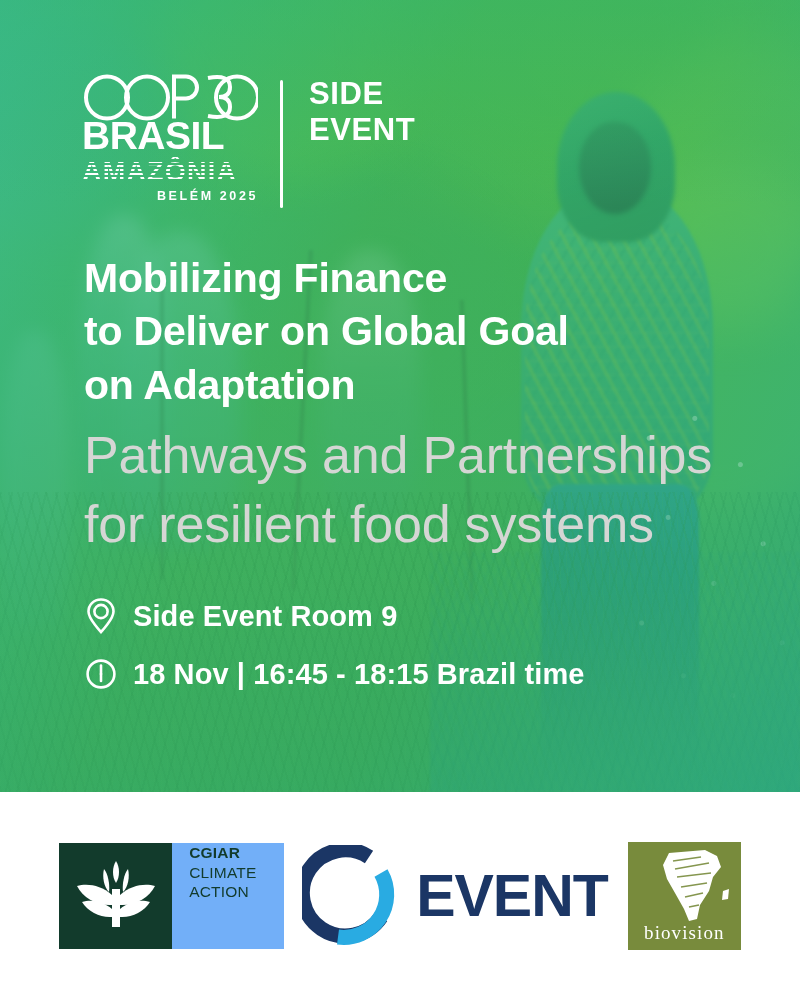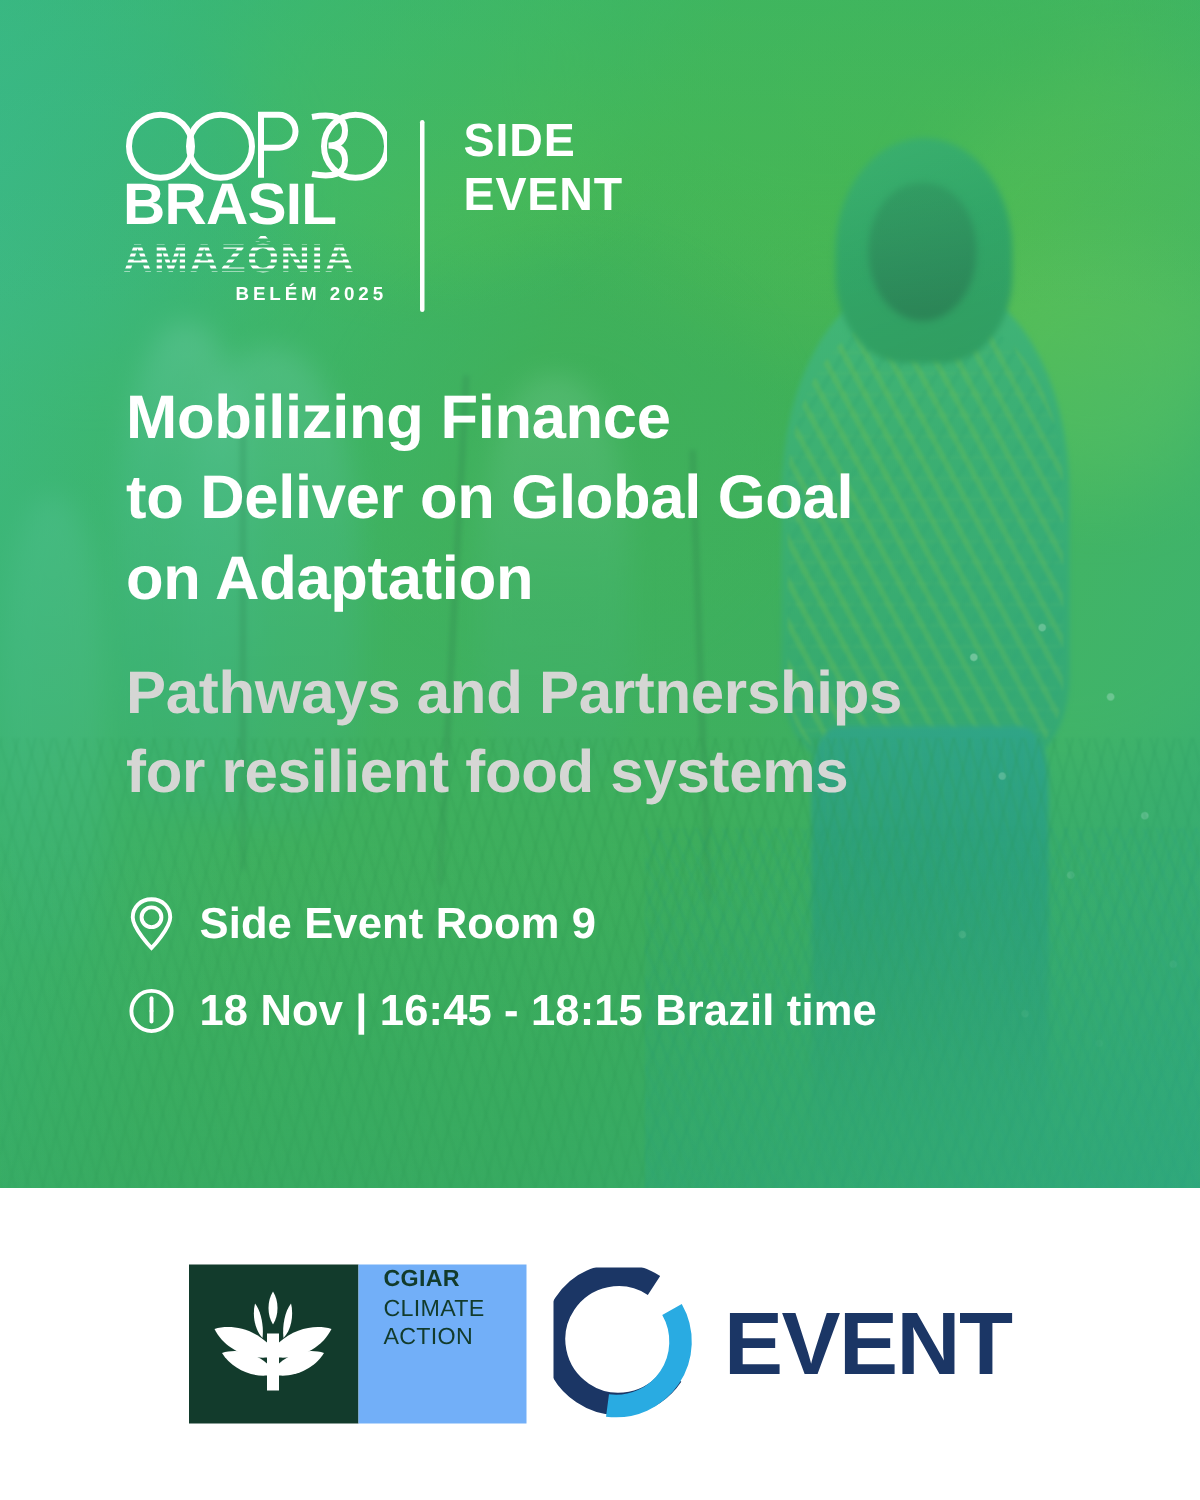--- a/index.html
+++ b/index.html
@@ -151,22 +151,22 @@
     letter-spacing:.6px; padding-top:2px;
   }
 
   
   .titles { position:absolute; left:84px; top:252px; width:640px; }
   .t-main {
     color:#ffffff; font-size:41px; font-weight:700; line-height:1.30;
     letter-spacing:-.2px;
   }
   .t-sub {
-    color:#d5d6d4; font-size:40px; font-weight:700; line-height:1.33;
-    letter-spacing:-.2px; margin-top:24px;
+    color:#d5d6d4; font-size:52px; font-weight:400; line-height:1.33;
+    letter-spacing:-.2px; margin-top:9px;
   }
 
   
   .details { position:absolute; left:84px; top:596px; }
   .d-row { display:flex; align-items:center; margin-bottom:18px; }
   .d-ico { width:34px; height:40px; flex:0 0 34px; margin-right:15px; display:flex; align-items:center; justify-content:center; }
   .d-txt { color:#ffffff; font-size:29px; font-weight:700; letter-spacing:.1px; }
 
   
   .footer {
@@ -325,17 +325,32 @@
       </div>
 
       <div class="iisd">
         <svg width="102" height="102" viewBox="0 0 102 102">
           <path d="M67 12 A43 43 0 1 0 79 72" fill="none" stroke="#1b3665" stroke-width="15"></path>
           <path d="M79 28 A43 43 0 0 1 36 92" fill="none" stroke="#29abe2" stroke-width="15"></path>
         </svg>
         <span class="iisd-word">EVENT</span>
       </div>
 
+      <div class="biov">
+        <svg class="biov-africa" width="82" height="78" viewBox="0 0 82 78">
+          <path d="M16 6 L52 3 L64 9 L68 20 L60 30 L56 44 L47 58 L44 72 L36 74 L31 62 L22 46 L14 32 L10 18 Z" fill="#ffffff"></path>
+          <path d="M70 44 L76 42 L75 52 L69 53 Z" fill="#ffffff"></path>
+          <g stroke="#788b3c" stroke-width="1.6" fill="none" opacity=".9">
+            <path d="M20 14 L48 10"></path>
+              <path d="M22 22 L56 16"></path>
+              <path d="M24 30 L58 26"></path>
+            <path d="M28 40 L54 36"></path>
+              <path d="M32 50 L50 46"></path>
+              <path d="M36 60 L46 58"></path>
+          </g>
+        </svg>
+        <span class="biov-word">biovision</span>
+      </div>
 
     </div>
   </div>
 
 </div>
 
 </body></html>

